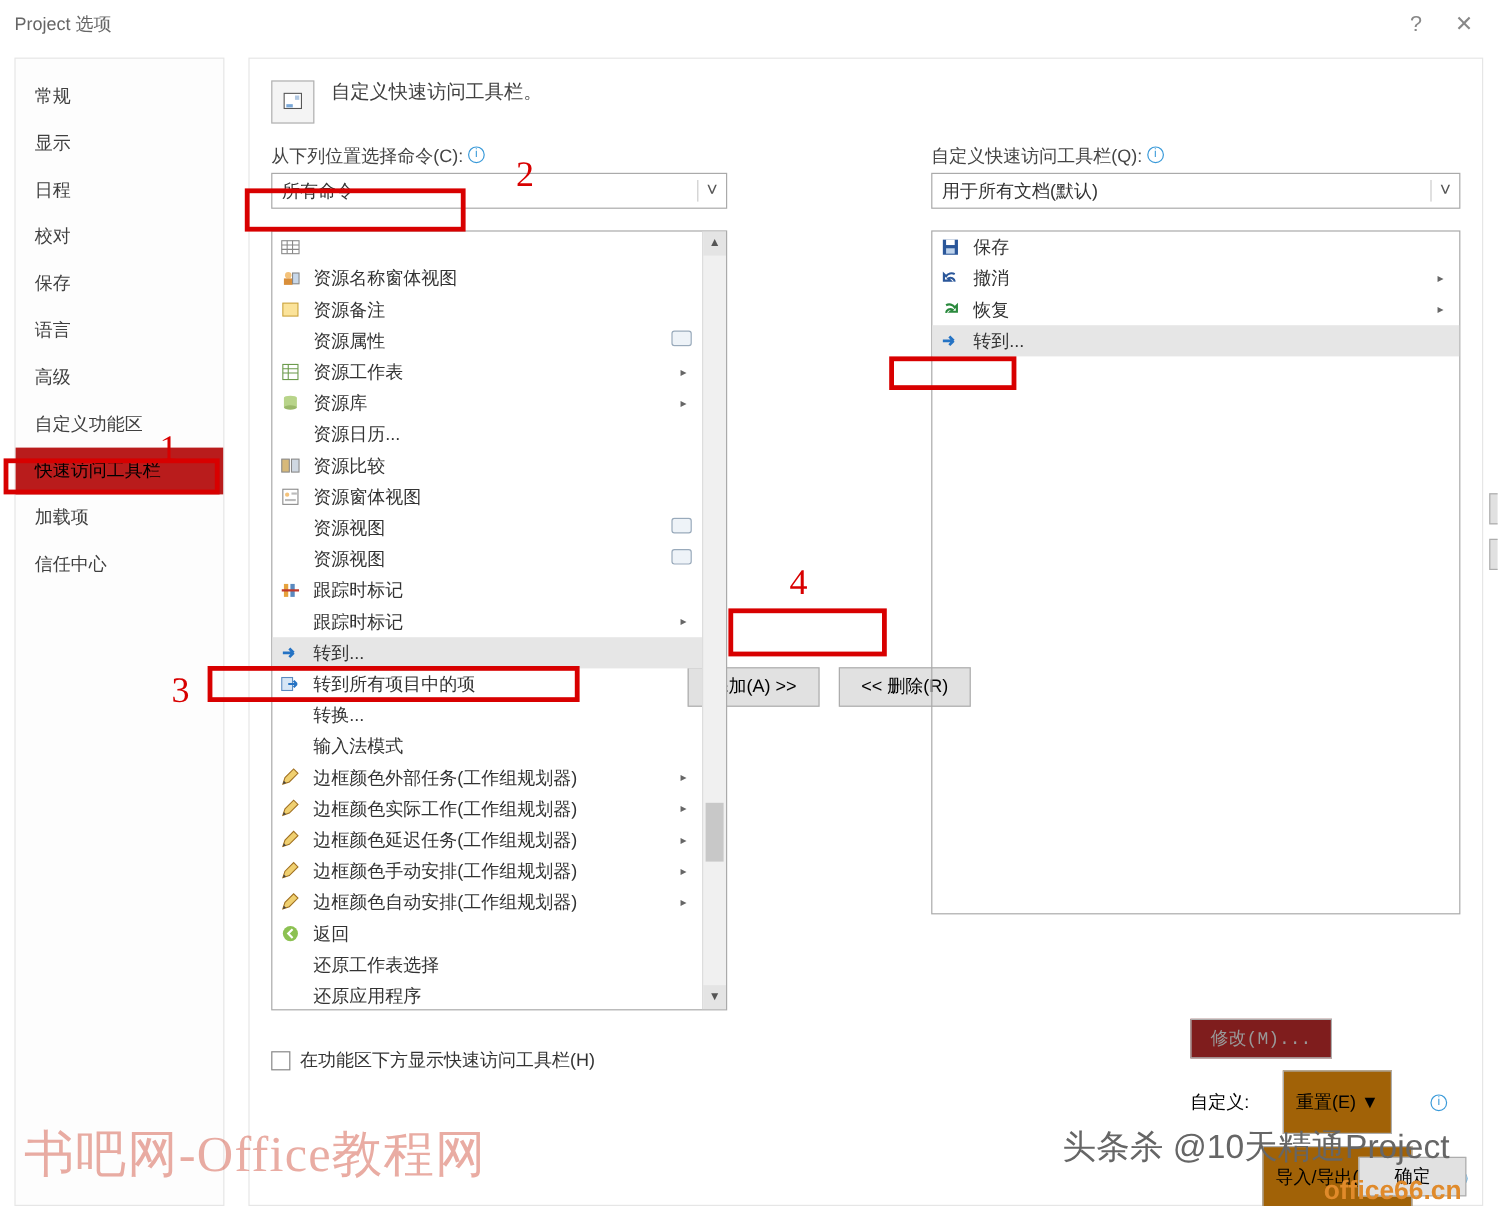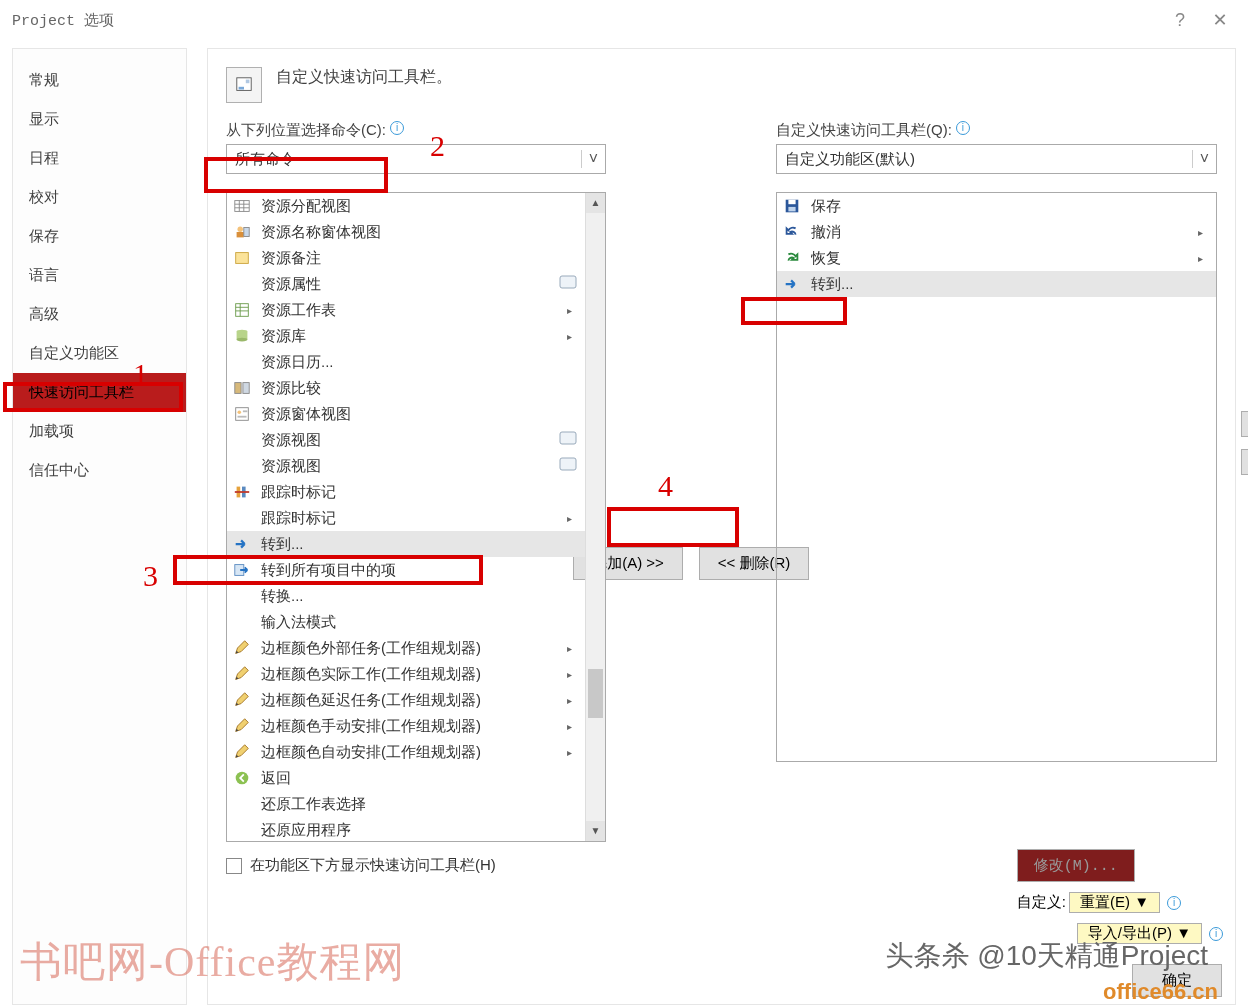--- a/index.html
+++ b/index.html
@@ -1,19 +1,19 @@
 <!DOCTYPE html>
 <html><head>
 <meta charset="utf-8">
 <style>
 * { box-sizing: border-box; margin: 0; padding: 0; font-family: "Microsoft YaHei", "Segoe UI", sans-serif; }
 body { background: #fff; width: 1248px; height: 1005px; overflow: hidden; position: relative; }
 
 .titlebar { height: 40px; display: flex; align-items: center; padding: 0 8px; color: #666; font-size: 15px; }
-.titlebar .title { flex: 1; padding-left: 4px; font-family: Liberation Mono, monospace; }
+.titlebar .title { flex: 1; padding-left: 4px; }
 .titlebar .help, .titlebar .close { width: 40px; text-align: center; font-size: 18px; color: #888; cursor: pointer; }
 
 .main { display: flex; height: 965px; padding: 8px 12px 0 12px; gap: 20px; }
 
 .sidebar { width: 175px; border: 1px solid #e6e6e6; background: #fdfdfd; padding: 12px 0; }
 .sidebar .nav-item { padding: 10px 16px; font-size: 15px; color: #404040; cursor: pointer; }
 .sidebar .nav-item.selected { background: #b91c1c; color: #000; }
 
 .content { flex: 1; border: 1px solid #e6e6e6; padding: 18px 18px 0 18px; position: relative; }
 
@@ -49,24 +49,24 @@
 .cmd-badge { width:22px; }
 
 .btn { border:1px solid #adadad; background:#e1e1e1; padding:6px 16px; font-size:15px; cursor:pointer; text-align:center; min-width:110px; }
 .btn:disabled, .btn.disabled { color:#999; background:#7f1d1d; cursor:default;font-family:Liberation Mono, monospace; }
 
 .right-list { border:1px solid #aaa; height: 570px; position:relative; }
 .reorder { position:absolute; right:-54px; top:290px; display:flex; flex-direction:column; gap:12px; }
 .reorder .btn-sq { width:30px; height:26px; border:1px solid #adadad; background:#e1e1e1; text-align:center; font-size:12px; line-height:24px; cursor:pointer; }
 
 .bottom-right { position:absolute; right:12px; top: 800px; display:flex; flex-direction:column; gap:10px; align-items:flex-start; }
-.bottom-right .row { display:flex; align-items:center; gap:3px; font-size:15px; }
-.ddbtn { border:1px solid #adadad; background:#fef9c3; padding:0 10px; font-size:15px; cursor:pointer; }
-
-.chk-row { margin-top:14px; font-size:15px; color:#333; display:flex; align-items:center; gap:8px; }
+.bottom-right .row { display:flex; align-items:center; gap:28px; font-size:15px; }
+.ddbtn { border:1px solid #adadad; background:#a16207; padding:16px 10px; font-size:15px; cursor:pointer; }
+
+.chk-row { margin-top:32px; font-size:15px; color:#333; display:flex; align-items:center; gap:8px; }
 .chk { width:16px; height:16px; border:1px solid #888; background:#fff; }
 
 
 .hl-box { position:absolute; border:4px solid #d80000; pointer-events:none; }
 .hl-num { position:absolute; color:#d80000; font-size:30px; font-weight:400; font-family: "Times New Roman", serif; pointer-events:none; }
 
 
 .wm1 { position:absolute; left:20px; bottom:15px; font-size:42px; color:rgba(207,70,50,0.45); font-family:"SimSun",serif; letter-spacing:1px; pointer-events:none;}
 .wm2 { position:absolute; right:40px; bottom:30px; font-size:28px; color:#666; pointer-events:none;}
 .wm3 { position:absolute; right:30px; bottom:0px; font-size:22px; color:#e08a2a; pointer-events:none; font-weight:bold;}
@@ -124,21 +124,20 @@
         </div>
         <div class="listbox">
           <div class="list-inner" id="left-list">
               <div class="cmd-item">
                 <span class="cmd-icon">
                   <svg class="ic" viewBox="0 0 20 20">
                     <rect x="2" y="4" width="16" height="12" fill="#fff" stroke="#888"></rect>
                     <path d="M2 8h16M2 12h16M7 4v12M12 4v12" stroke="#888"></path>
                   </svg>
                 </span>
-                <span class="cmd-label">资源分配视图</span>
               </div>
               <div class="cmd-item">
                 <span class="cmd-icon">
                   <svg class="ic" viewBox="0 0 20 20">
                     <circle cx="8" cy="7" r="3" fill="#f4c27a"></circle>
                     <rect x="4" y="10" width="8" height="6" fill="#d98f3a"></rect>
                     <rect x="12" y="5" width="6" height="10" fill="#c8d8ea" stroke="#888"></rect>
                   </svg>
                 </span>
                 <span class="cmd-label">资源名称窗体视图</span>
@@ -340,21 +339,21 @@
       </div>
 
       <div class="col-mid">
         <button class="btn">添加(A) &gt;&gt;</button>
         <button class="btn">&lt;&lt; 删除(R)</button>
       </div>
 
       <div class="col-right">
         <span class="lbl">自定义快速访问工具栏(Q):</span><span class="info-circle">i</span>
         <div class="dropdown">
-          <div class="dd-text">自定义功能区(默认)</div>
+          <div class="dd-text">用于所有文档(默认)</div>
           <div class="dd-arrow">˅</div>
         </div>
         <div class="right-list">
           <div id="right-list">
               <div class="cmd-item">
                 <span class="cmd-icon">
                   <svg class="ic" viewBox="0 0 20 20">
                     <rect x="3" y="3" width="14" height="14" fill="#2b579a"></rect>
                     <rect x="6" y="3" width="8" height="5" fill="#fff"></rect>
                     <rect x="6" y="11" width="8" height="5" fill="#bed3ec"></rect>

